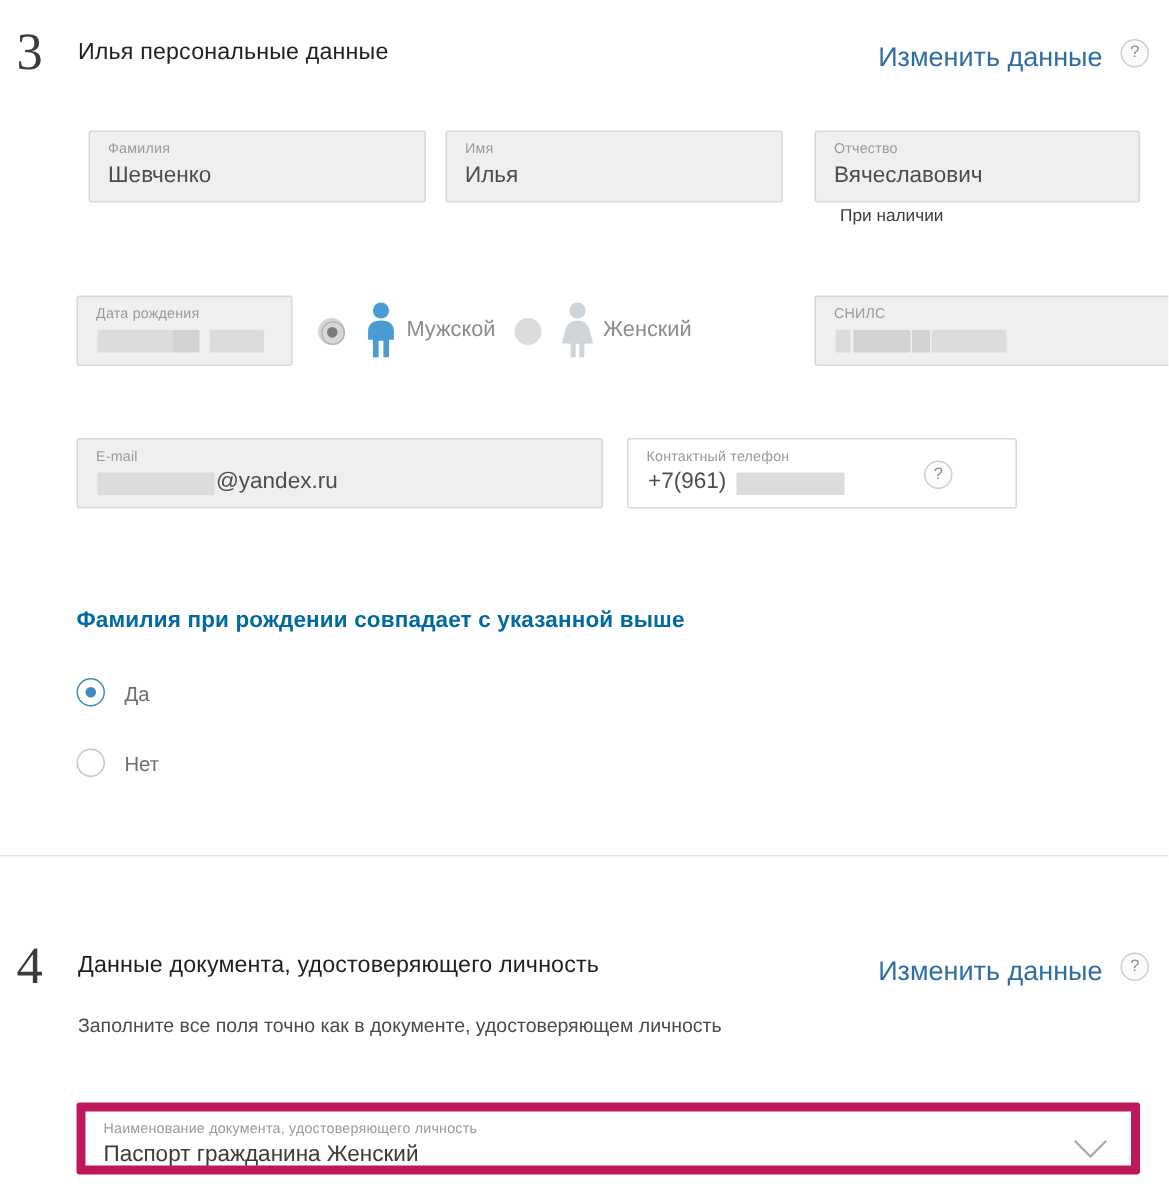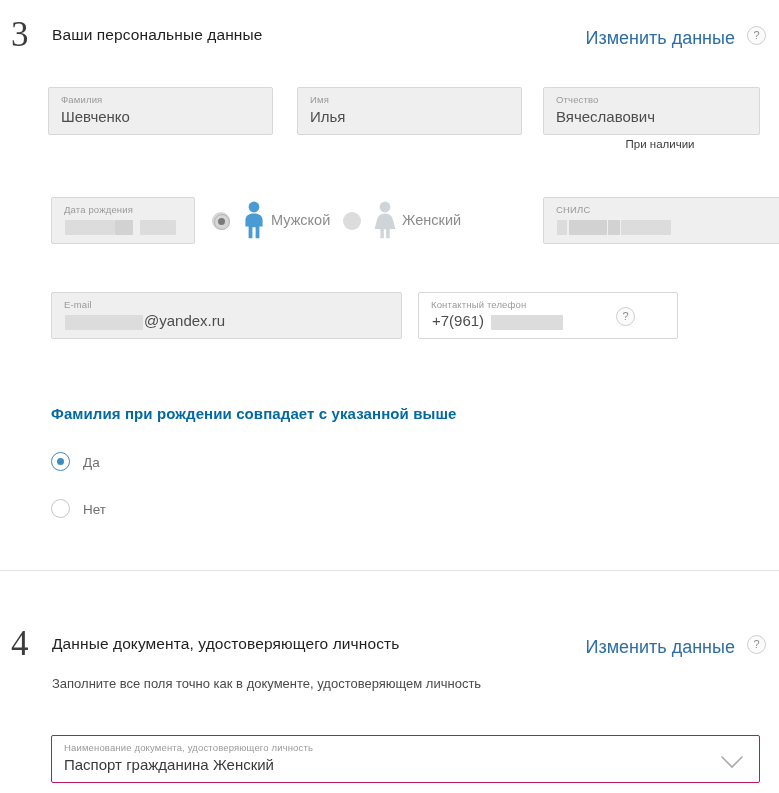--- a/index.html
+++ b/index.html
@@ -85,21 +85,21 @@
     position: absolute;
     left: 12px; top: 20px;
     font-size: 15px;
     color: #4d4d4d;
     white-space: nowrap;
   }
   .hint-right {
     position: absolute;
     font-size: 11.5px;
     color: #3d3d3d;
-    text-align: center;
+    text-align: left;
     white-space: nowrap;
   }
 
   
   .redact {
     position: absolute;
     background: #dcdcdc;
     border-radius: 1px;
   }
   .redact.dark { background: #d2d2d2; }
@@ -168,43 +168,43 @@
   .radio-text {
     position: absolute;
     font-size: 13.5px;
     color: #6f6f6f;
   }
 
   
   .select-box {
     position: absolute;
     background: #ffffff;
-    border: 1px solid #be185d;
+    border: 6px solid #be185d;
     border-radius: 2px;
     cursor: pointer;
   }
   .chevron {
     position: absolute;
     right: 16px; top: 19px;
   }
 </style>
 </head>
 <body>
 
 <div id="page">
 
   <div class="section-num" style="left:11px; top:17px;">3</div>
 
-  <div class="section-title" style="left:52px; top:26px;">Ваши персональные данные</div>
+  <div class="section-title" style="left:52px; top:26px;">Илья персональные данные</div>
 
   <a class="edit-link" style="right:44px; top:28px;">Изменить данные</a>
 
   <div class="help-circle" style="right:13px; top:26px;">?</div>
 
-  <div class="field" style="left:48px; top:87px; width:225px; height:48px;">
+  <div class="field" style="left:59px; top:87px; width:225px; height:48px;">
     <div class="field-label">Фамилия</div>
     <div class="field-value">Шевченко</div>
   </div>
 
   <div class="field" style="left:297px; top:87px; width:225px; height:48px;">
     <div class="field-label">Имя</div>
     <div class="field-value">Илья</div>
   </div>
 
   <div class="field" style="left:543px; top:87px; width:217px; height:48px;">

